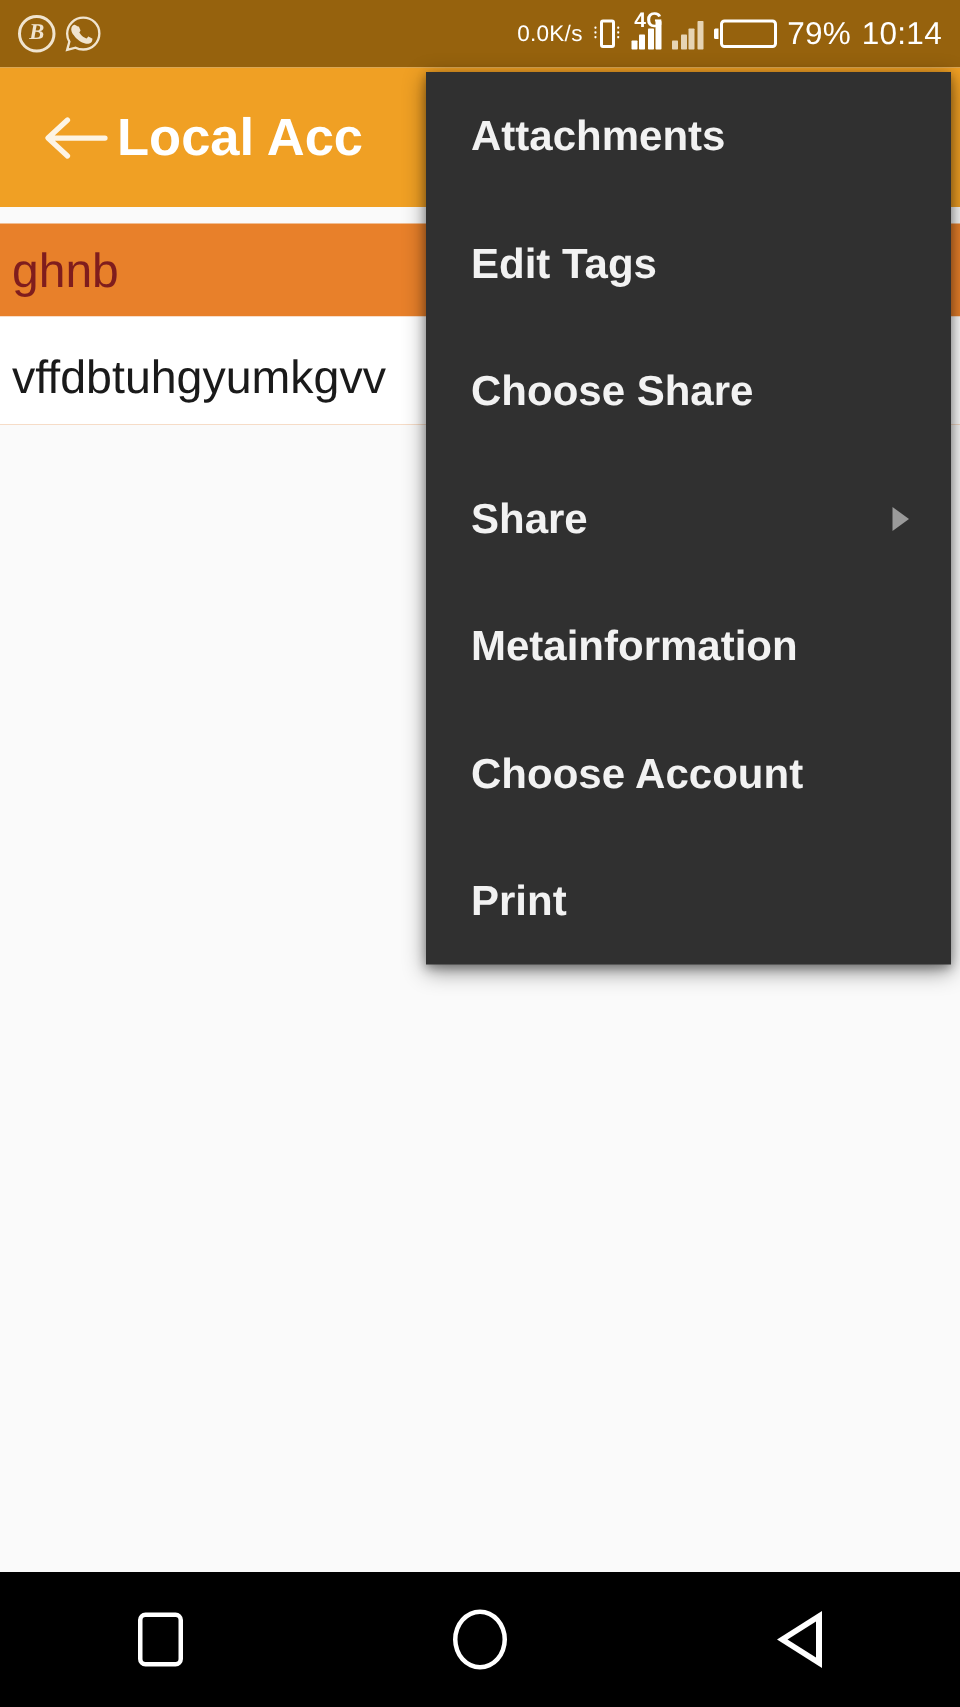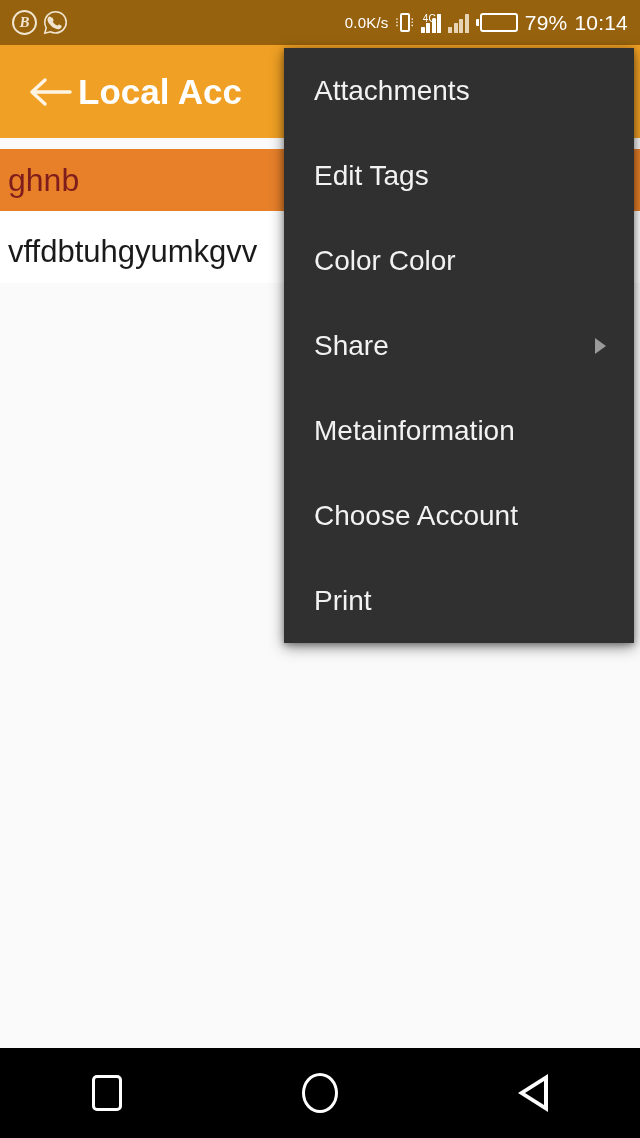--- a/index.html
+++ b/index.html
@@ -96,25 +96,24 @@
   }
   .bars.dim i { background: #e6d4b4; }
   .b1 { height: 6px; }
   .b2 { height: 10px; }
   .b3 { height: 14px; }
   .b4 { height: 19px; }
   .lte-tag {
     position: absolute;
     top: -7px;
     left: 2px;
-    font-size: 10px;
-    font-weight: normal;
+    font-size: 14px;
+    font-weight: bold;
     color: #ffffff;
     line-height: 1;
-    margin-top: 8px;
   }
 
   .battery {
     display: flex;
     align-items: center;
   }
   .bat-tip-l {
     width: 3px; height: 7px;
     background: #ffffff;
     border-radius: 1px 0 0 1px;
@@ -222,20 +221,21 @@
     display: flex;
     align-items: center;
     padding: 0 24px 0 30px;
     box-sizing: border-box;
     justify-content: space-between;
   }
   .menu-item .label {
     font-size: 28px;
     color: #f2f2f2;
     white-space: nowrap;
+    font-weight: bold;
   }
   .submenu-arrow {
     width: 0; height: 0;
     border-left: 11px solid #9a9a9a;
     border-top: 8px solid transparent;
     border-bottom: 8px solid transparent;
     margin-right: 4px;
   }
 
   
@@ -356,21 +356,21 @@
 <div class="page-body"></div>
 
 <div class="menu">
   <div class="menu-item">
     <span class="label">Attachments</span>
   </div>
   <div class="menu-item">
     <span class="label">Edit Tags</span>
   </div>
   <div class="menu-item">
-    <span class="label">Color Color</span>
+    <span class="label">Choose Share</span>
   </div>
   <div class="menu-item">
     <span class="label">Share</span>
     <span class="submenu-arrow"></span>
   </div>
   <div class="menu-item">
     <span class="label">Metainformation</span>
   </div>
   <div class="menu-item">
     <span class="label">Choose Account</span>

